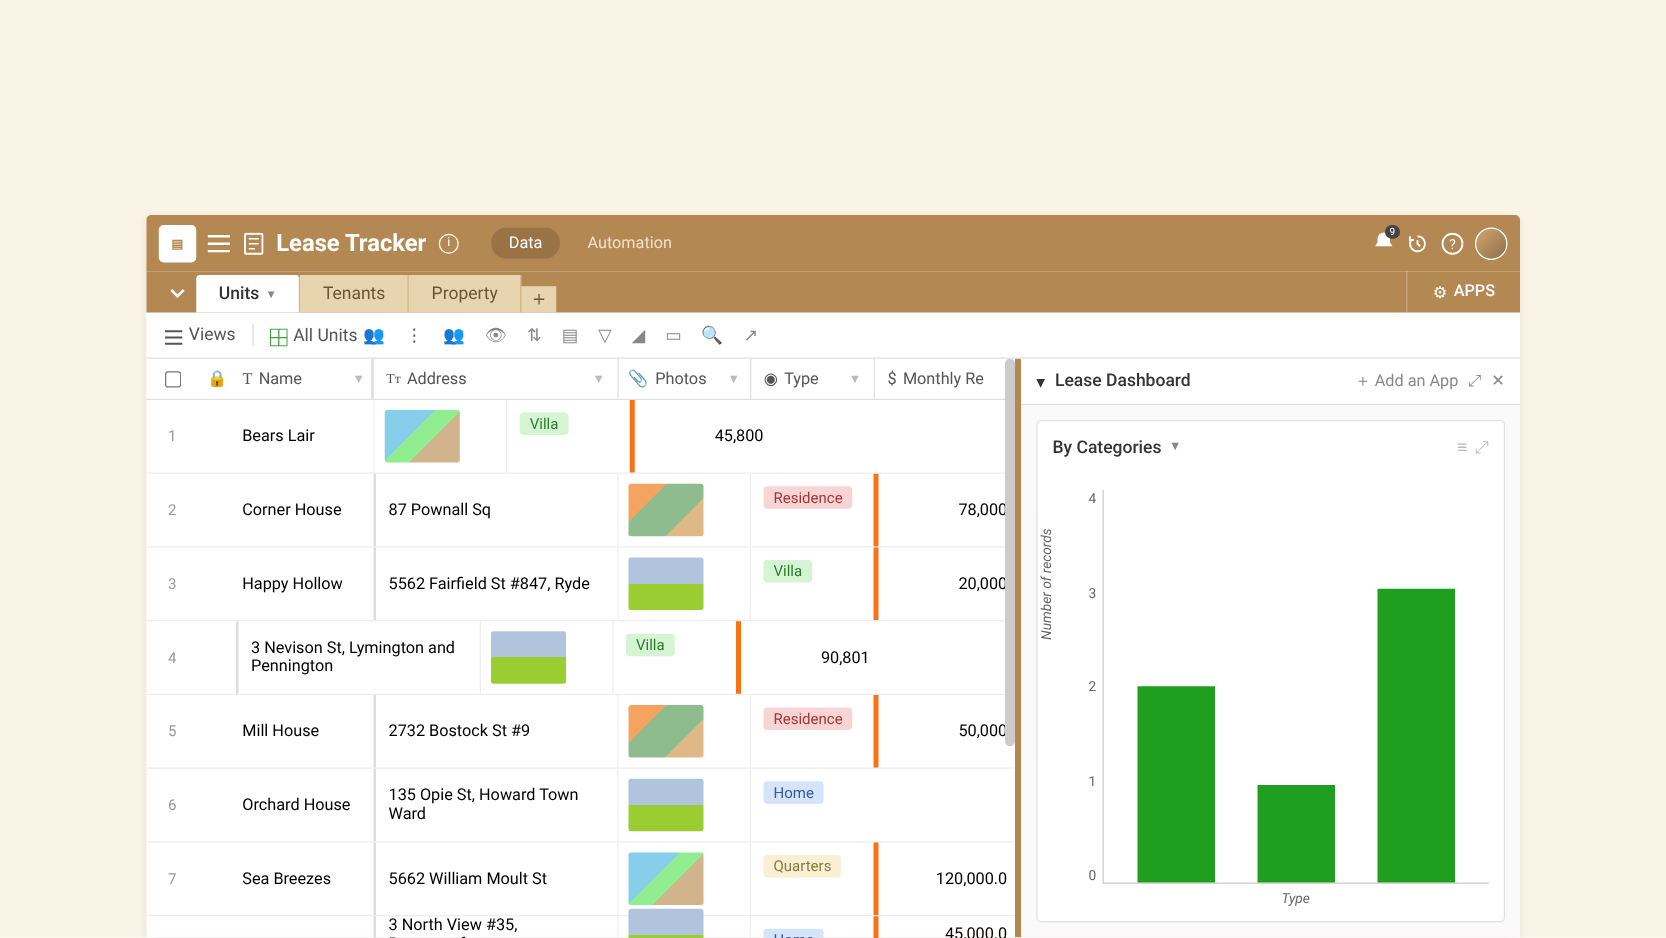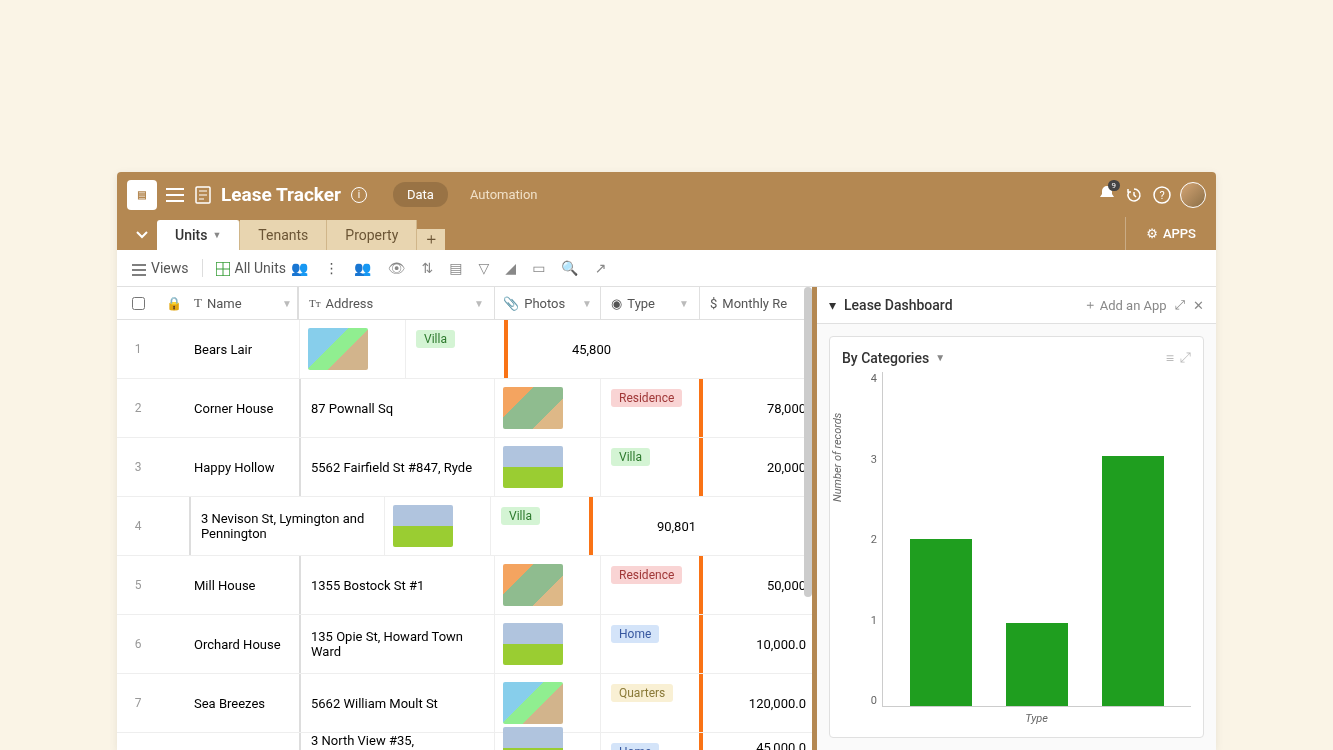--- a/index.html
+++ b/index.html
@@ -52,21 +52,21 @@
 .tag { padding: 2px 8px; border-radius: 3px; font-size: 12px; display: inline-block; }
 .tag-villa { background: #d4f4d4; color: #2d7a2d; }
 .tag-residence { background: #f9d4d4; color: #a03838; }
 .tag-home { background: #d4e4f9; color: #3858a0; }
 .tag-quarters { background: #f9f0d4; color: #8a7a38; }
 .divider-vert { width: 5px; background: #b48852; cursor: col-resize; }
 .dash-panel { width: 399px; display: flex; flex-direction: column; background: #fafafa; }
 .dash-head { height: 37px; display: flex; align-items: center; padding: 0 12px; gap: 8px; font-size: 14px; font-weight: 500; color: #333; border-bottom: 1px solid #e0e0e0; background: #fff; }
 .dash-act { color: #888; cursor: pointer; font-size: 13px; font-weight: 400; display: flex; align-items: center; gap: 3px; }
 .chart-card { margin: 12px; background: #fff; border: 1px solid #e0e0e0; border-radius: 4px; padding: 12px; flex: 1; display: flex; flex-direction: column; }
-.chart-title-row { display: flex; align-items: center; gap: 6px; font-size: 14px; font-weight: 500; color: #333; margin-bottom: 6px; }
+.chart-title-row { display: flex; align-items: center; gap: 6px; font-size: 14px; font-weight: 500; color: #333; margin-bottom: 26px; }
 .chart-body { flex: 1; position: relative; display: flex; }
 .yaxis { width: 40px; display: flex; flex-direction: column; justify-content: space-between; align-items: flex-end; padding-right: 5px; font-size: 11px; color: #666; position: relative; }
 .ylabel { position: absolute; left: -5px; top: 50%; transform: rotate(-90deg) translateX(50%); transform-origin: left; font-size: 11px; font-style: italic; color: #666; white-space: nowrap; }
 .plot { flex: 1; border-left: 1px solid #ccc; border-bottom: 1px solid #ccc; display: flex; align-items: flex-end; justify-content: space-around; padding: 0 10px; position: relative; }
 .bar { width: 62px; background: #1f9e1f; }
 .xlabel { text-align: center; font-size: 11px; font-style: italic; color: #666; margin-top: 5px; padding-left: 40px; }
 .grid-row:last-child { height: 30px; }
 .scrollbar-fake { position: absolute; right: 0; top: 0; width: 8px; height: 310px; background: #ccc; border-radius: 4px; }
 .grid-area { position: relative; }
 </style>
@@ -243,41 +243,40 @@
             </div>
     <div class="col-type">
               <span class="tag tag-villa">Villa</span>
             </div>
     <div class="col-rent">90,801</div>
           </div>
           <div class="grid-row">
     <div class="rownum">5</div>
     <div class="col-lock"></div>
     <div class="col-name">Mill House</div>
-    <div class="col-addr">1355 Bostock St #1</div>
+    <div class="col-addr">2732 Bostock St #9</div>
     <div class="col-photo">
               <div class="thumb style2"></div>
             </div>
     <div class="col-type">
               <span class="tag tag-residence">Residence</span>
             </div>
     <div class="col-rent">50,000</div>
           </div>
           <div class="grid-row">
     <div class="rownum">6</div>
     <div class="col-lock"></div>
     <div class="col-name">Orchard House</div>
     <div class="col-addr">135 Opie St, Howard Town Ward</div>
     <div class="col-photo">
               <div class="thumb style3"></div>
             </div>
     <div class="col-type">
               <span class="tag tag-home">Home</span>
             </div>
-    <div class="col-rent">10,000.0</div>
           </div>
           <div class="grid-row">
     <div class="rownum">7</div>
     <div class="col-lock"></div>
     <div class="col-name">Sea Breezes</div>
     <div class="col-addr">5662 William Moult St</div>
     <div class="col-photo">
               <div class="thumb style1"></div>
             </div>
     <div class="col-type">

